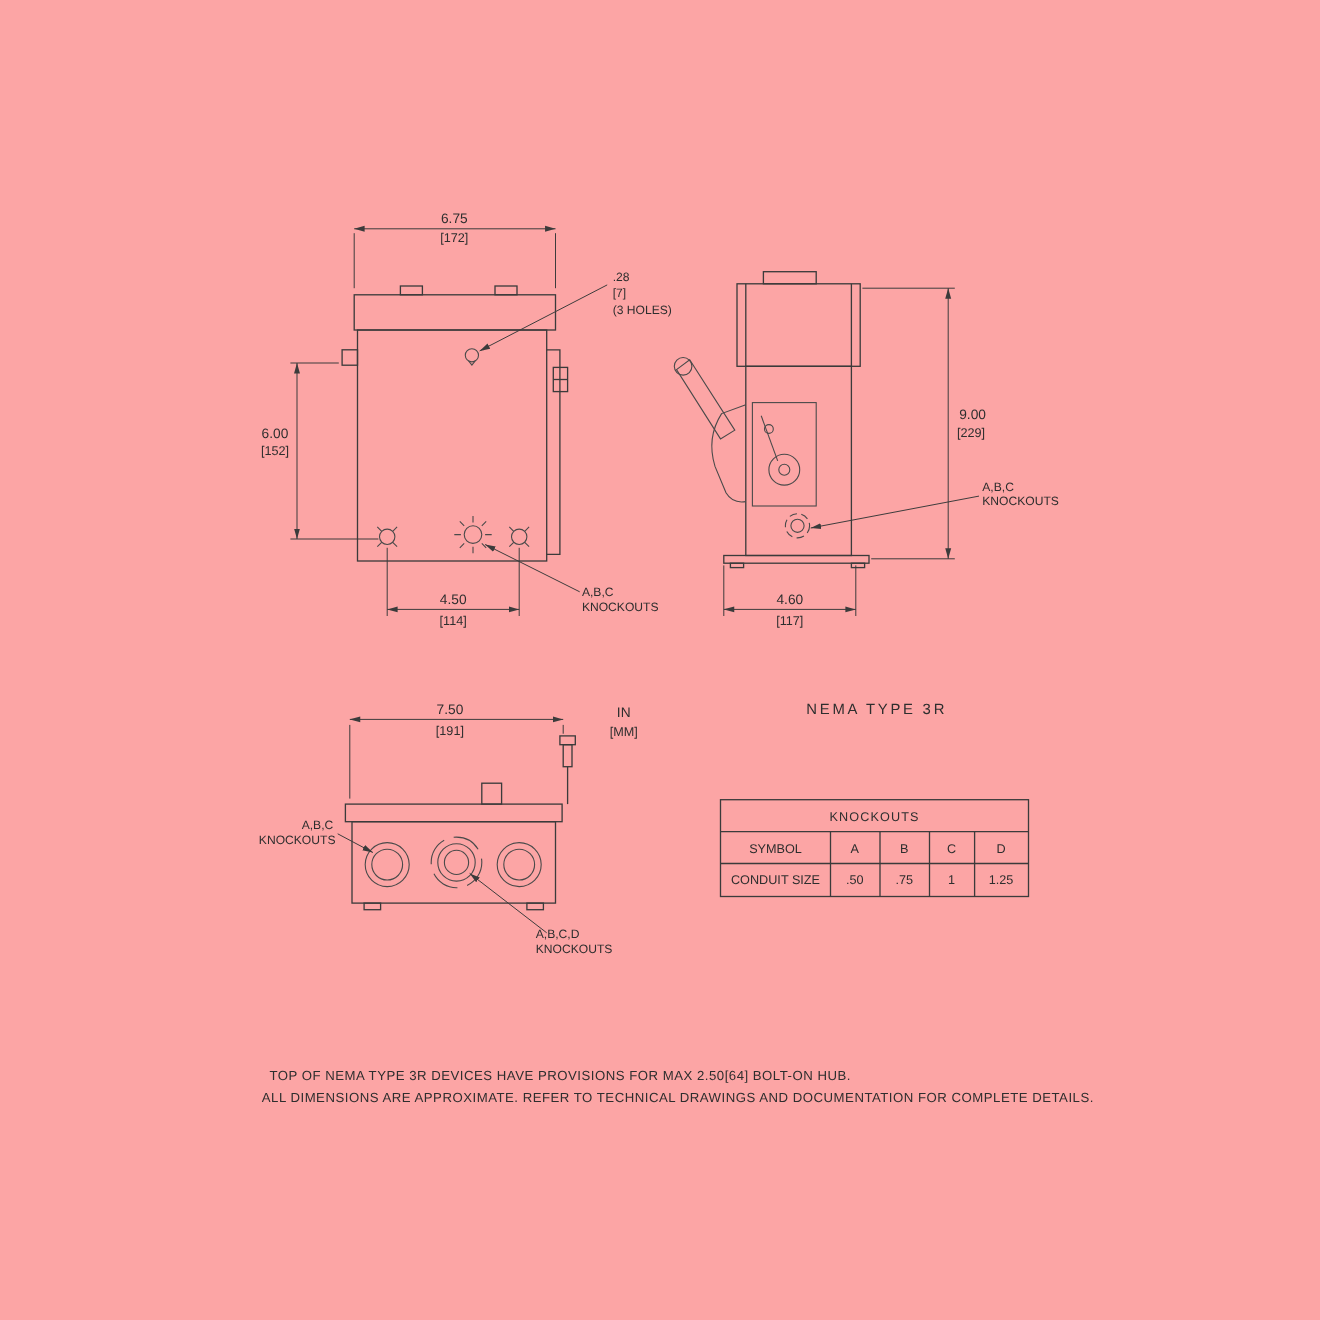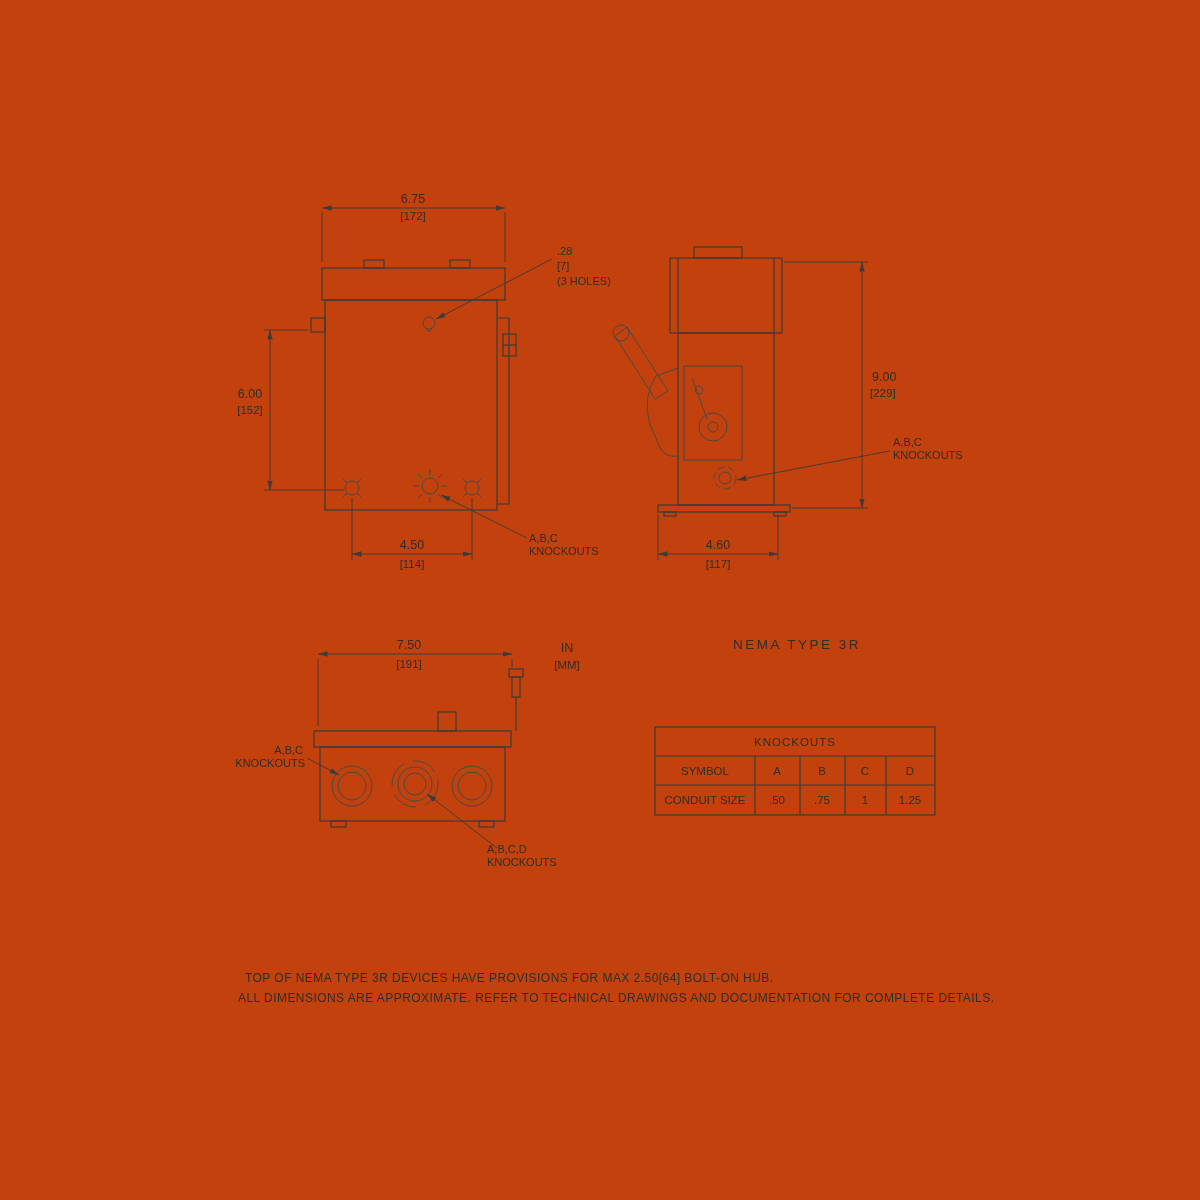--- a/index.html
+++ b/index.html
@@ -1,16 +1,16 @@
 <!DOCTYPE html>
 <html><head>
 <meta charset="utf-8">
 <style>
   html,body{margin:0;padding:0;background:#ffffff;}
-  .page{width:1200px;height:1200px;position:relative;background:#c2410c;overflow:hidden;}
+  .page{width:1200px;height:1200px;position:relative;background:#fca5a5;overflow:hidden;}
   svg text{
     fill:#2e2e2e;stroke:none;
     font-family:"Liberation Sans", sans-serif;
   }
   .dim{font-size:12.5px;}
   .mm{font-size:11.5px;}
   .callout{font-size:11px;}
   .tbl{font-size:11.5px;}
   .tblhead{font-size:11.5px;letter-spacing:1px;}
   .title{font-size:13.5px;letter-spacing:2.5px;}

